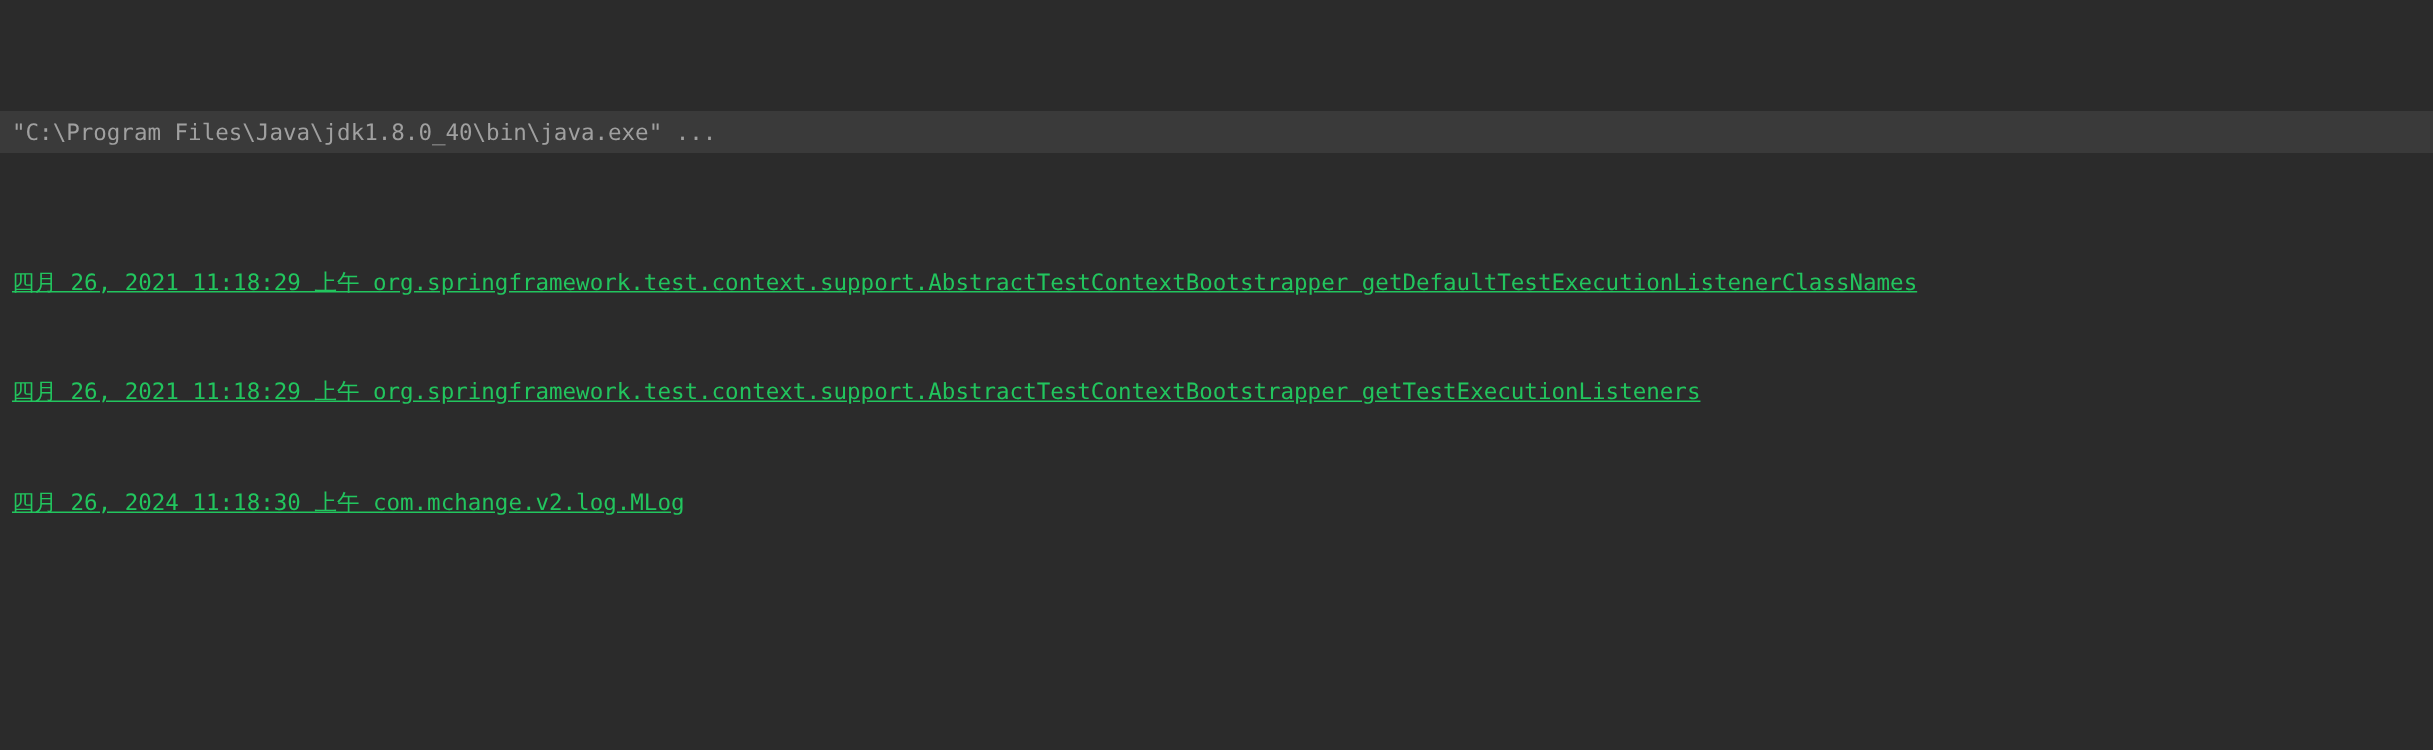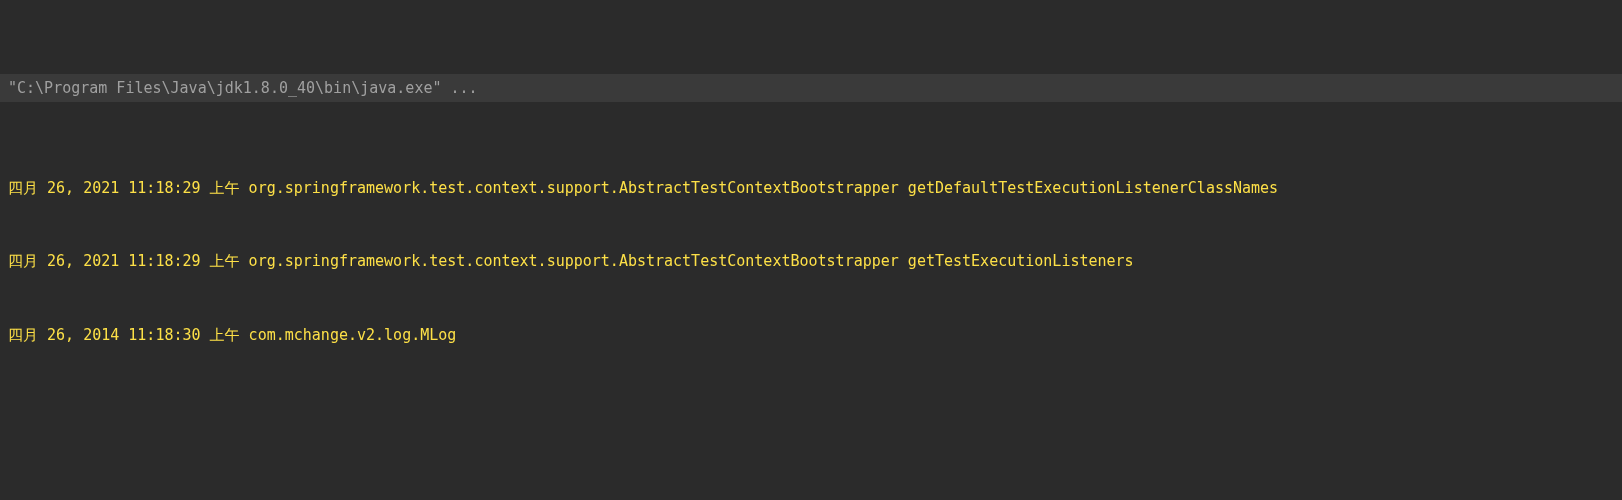--- a/index.html
+++ b/index.html
@@ -21,32 +21,32 @@
     display: block;
     white-space: pre;
     padding-left: 8px;
   }
   .header-line {
     background: #3a3a3a;
     color: #a0a0a0;
     padding-top: 2px;
     padding-bottom: 2px;
   }
-  .red { color: #fde047; }
+  .red { color: #22c55e; text-decoration: underline; }
 </style>
 </head>
 <body>
 
 <div class="console">
 
   <span class="line header-line"><span>"C:\Program Files\Java\jdk1.8.0_40\bin\java.exe" ...</span></span>
 
   <span class="line red">四月 26, 2021 11:18:29 上午 org.springframework.test.context.support.AbstractTestContextBootstrapper getDefaultTestExecutionListenerClassNames</span>
   <span class="line red">四月 26, 2021 11:18:29 上午 org.springframework.test.context.support.AbstractTestContextBootstrapper getTestExecutionListeners</span>
-  <span class="line red">四月 26, 2014 11:18:30 上午 com.mchange.v2.log.MLog</span>
+  <span class="line red">四月 26, 2024 11:18:30 上午 com.mchange.v2.log.MLog</span>
   
   
   
   
   
   
   
 
   
 

